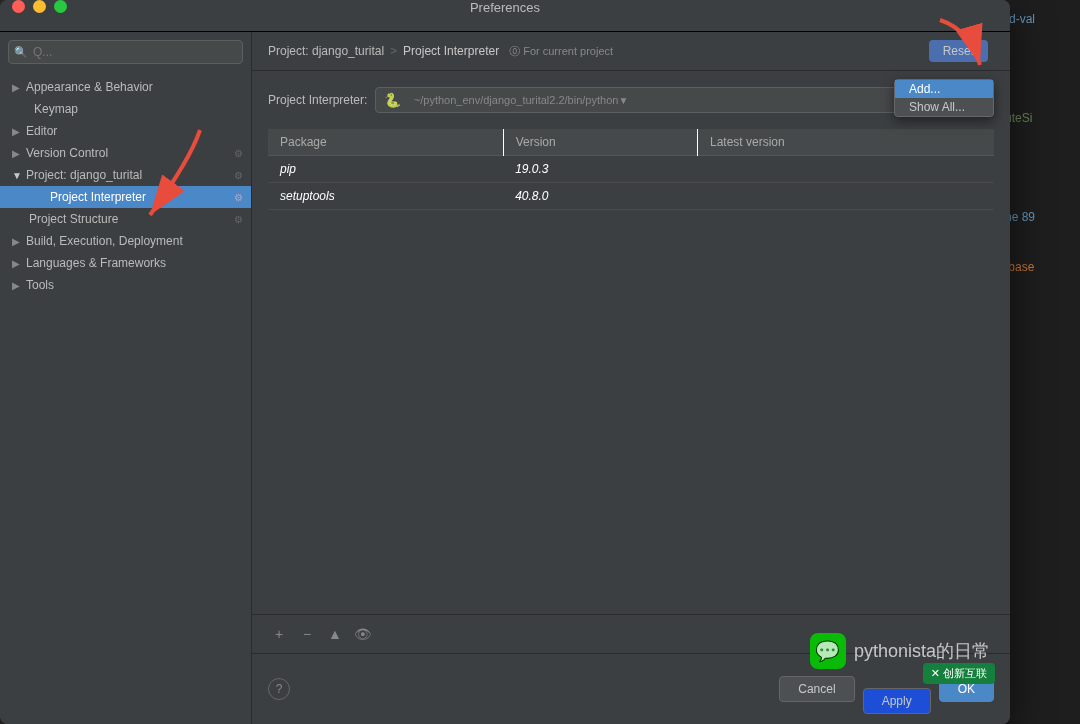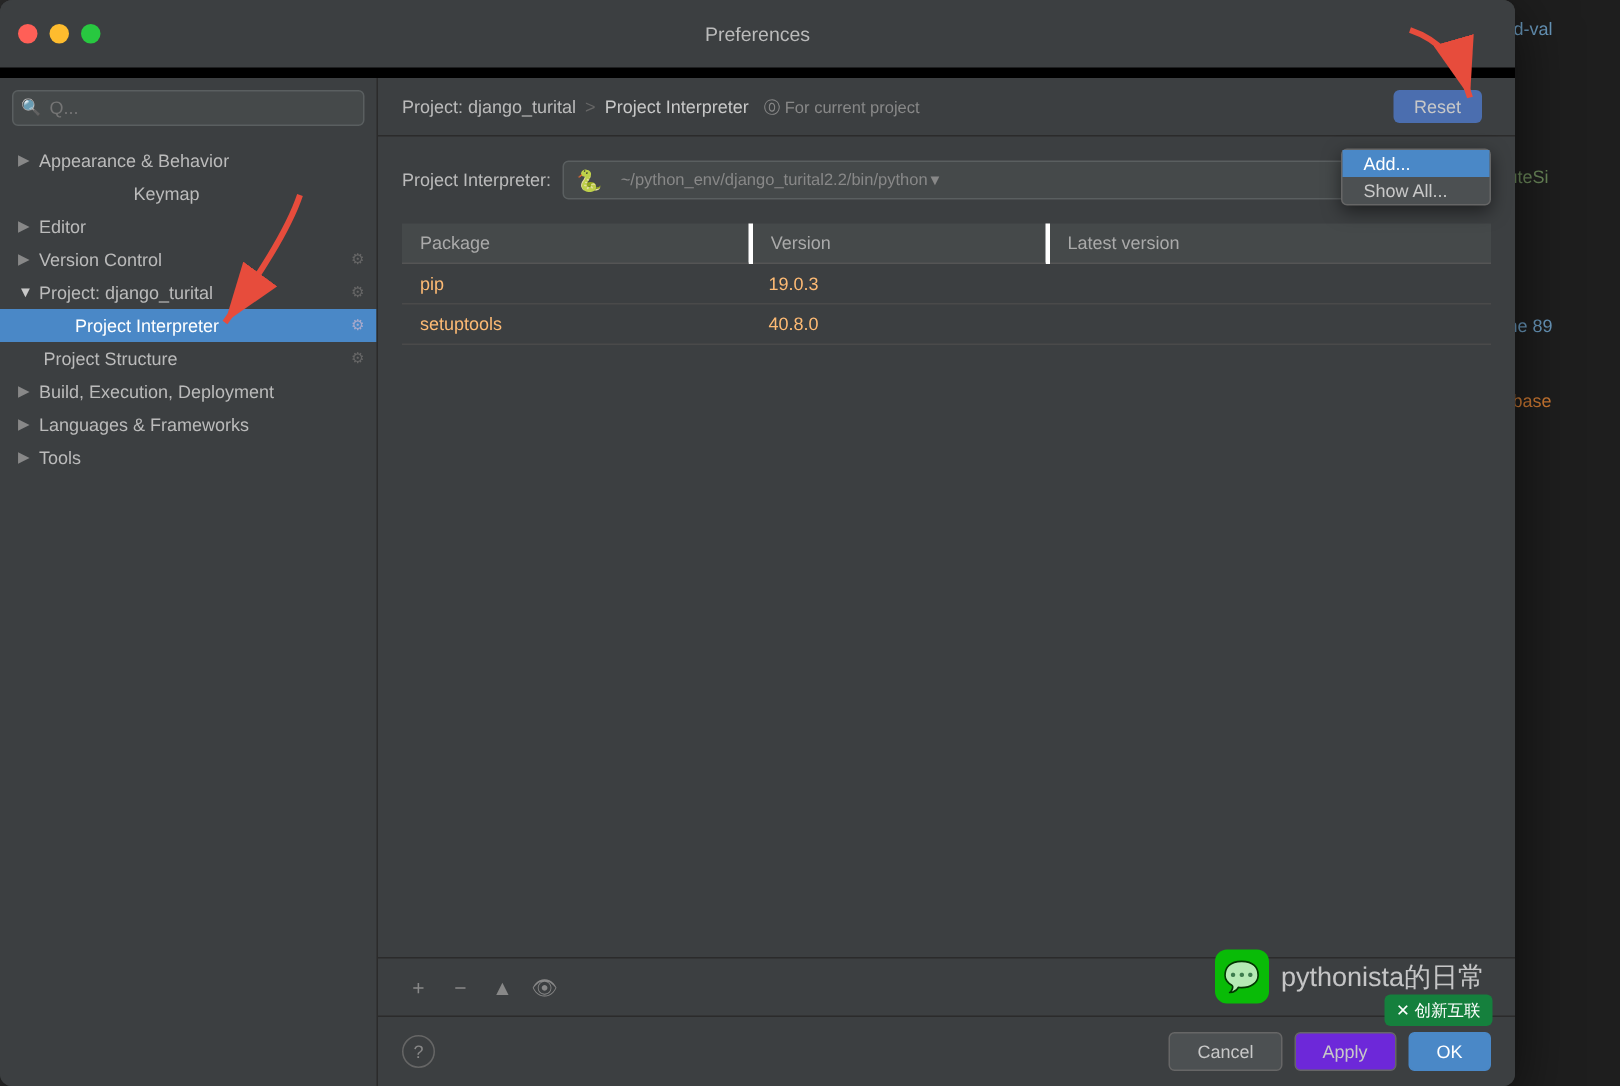--- a/index.html
+++ b/index.html
@@ -45,26 +45,25 @@
       border-radius: 8px;
       display: flex;
       flex-direction: column;
       box-shadow: 0 10px 40px rgba(0,0,0,0.6);
       overflow: hidden;
     }
 
     
     .title-bar {
       background: #3c3f41;
-      height: 52px;
-      display: flex;
-      align-items: center;
+      height: 32px;
+      display: flex;
       justify-content: center;
       position: relative;
-      border-bottom: 7px solid #000000;
+      border-bottom: 1px solid #000000;
       flex-shrink: 0;
     }
     .title-bar-buttons {
       position: absolute;
       left: 12px;
       display: flex;
       gap: 8px;
       align-items: center;
     }
     .traffic-btn {
@@ -295,29 +294,30 @@
     }
     .packages-table thead tr {
       background: #45494a;
       border-bottom: 1px solid #555;
     }
     .packages-table th {
       text-align: left;
       padding: 6px 12px;
       color: #aaa;
       font-weight: 400;
-      border-right: 3px solid #ffffff;
+      border-right: 1px solid #ffffff;
     }
     .packages-table th:last-child { border-right: none; }
     .packages-table tbody tr {
       border-bottom: 1px solid #4a4a4a;
     }
     .packages-table td {
       padding: 6px 12px;
-      color: #fdba74;
+      color: #ffffff;
+      font-style: italic;
     }
 
     
     .bottom-toolbar {
       display: flex;
       align-items: center;
       padding: 8px 16px;
       border-top: 1px solid #2b2b2b;
       gap: 6px;
     }
@@ -352,23 +352,24 @@
       font-size: 12px;
       cursor: pointer;
       border: 1px solid transparent;
     }
     .footer-btn-cancel {
       background: #4c5052;
       color: #c8c8c8;
       border-color: #666;
     }
     .footer-btn-apply {
-      background: #6d28d9;
+      background: #1d4ed8;
       color: #c8c8c8;
       border-color: #666;
+      margin-top: 24px;
     }
     .footer-btn-ok {
       background: #4a88c7;
       color: #fff;
       border-color: #4a88c7;
     }
 
     
     .help-btn {
       width: 22px;
@@ -457,21 +458,21 @@
         <input type="text" placeholder="Q..." style="">
       </div>
 
       <div class="sidebar-items">
 
         <div class="sidebar-item">
           <span class="sidebar-arrow">▶</span>
           <span class="sidebar-item-label">Appearance &amp; Behavior</span>
         </div>
 
-        <div class="sidebar-item sidebar-child" style="padding-left:36px;margin-left:39px;">
+        <div class="sidebar-item sidebar-child" style="padding-left:20px;">
           <span class="sidebar-arrow" style="visibility:hidden;">▶</span>
           <span class="sidebar-item-label">Keymap</span>
         </div>
 
         <div class="sidebar-item">
           <span class="sidebar-arrow">▶</span>
           <span class="sidebar-item-label">Editor</span>
         </div>
 
 

